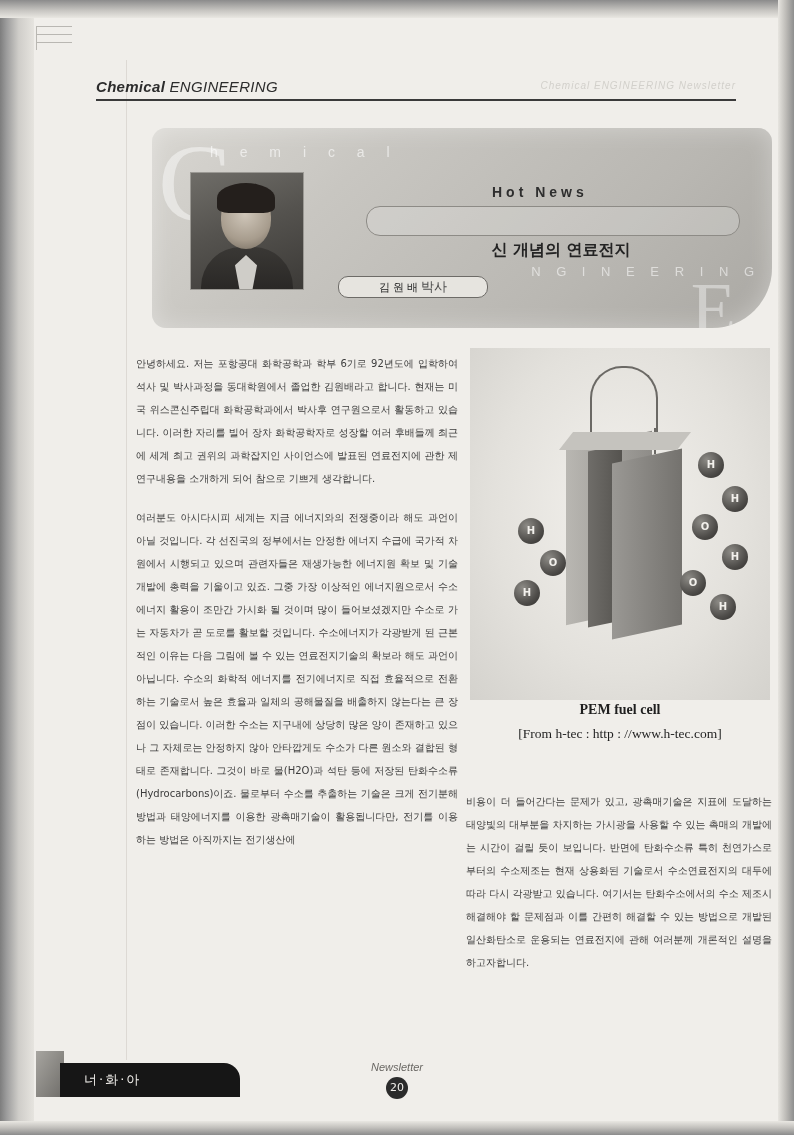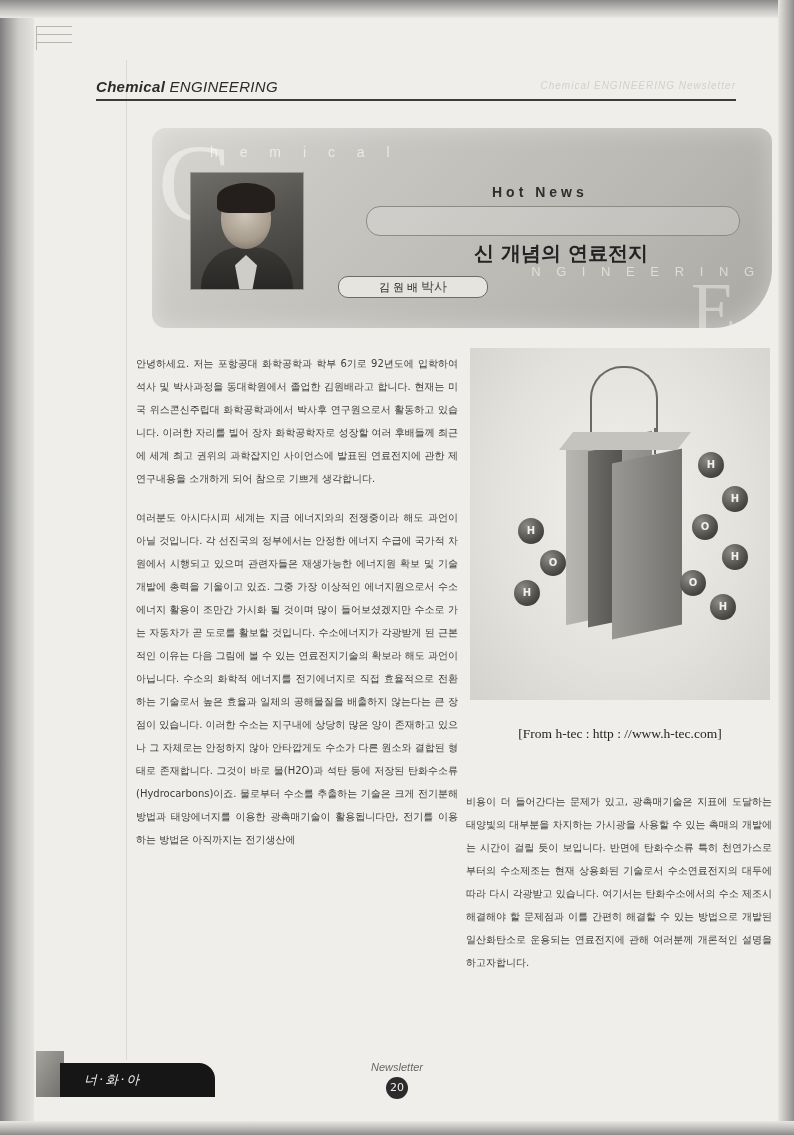--- a/index.html
+++ b/index.html
@@ -192,21 +192,21 @@
     font-size: 20px;
     font-weight: bold;
     color: #232323;
   }
   .headline2 {
     position: absolute;
     left: 236px; top: 112px;
     width: 346px;
     text-align: center;
     font-family: "DejaVu Sans", sans-serif;
-    font-size: 20px;
+    font-size: 16px;
     font-weight: bold;
     color: #232323;
   }
   .byline-pill {
     position: absolute;
     left: 186px; top: 148px;
     width: 148px; height: 20px;
     border: 1px solid #6d6b67;
     border-radius: 10px;
     background: #e6e4df;
@@ -328,24 +328,23 @@
     text-align: center;
     font-size: 13.5px;
     color: #1f1f1f;
     font-family: "Liberation Serif", serif;
   }
 
   
   .footer-bar {
     position: absolute;
     left: 60px; bottom: 38px;
-    width: 155px; height: 34px;
+    width: 180px; height: 34px;
     background: #161616;
     border-radius: 0 16px 0 0;
-    font-style: italic;
   }
   .footer-bar span {
     position: absolute;
     left: 24px; top: 8px;
     color: #f2f0ec;
     font-size: 13px;
     letter-spacing: 2px;
     font-family: "DejaVu Sans", sans-serif;
   }
   .footer-wedge {
@@ -450,20 +449,21 @@
       <div class="mol" style="left:228px; top:104px;">H</div>
       <div class="mol" style="left:252px; top:138px;">H</div>
       <div class="mol" style="left:222px; top:166px;">O</div>
       <div class="mol" style="left:252px; top:196px;">H</div>
       <div class="mol" style="left:210px; top:222px;">O</div>
       <div class="mol" style="left:240px; top:246px;">H</div>
       <div class="mol" style="left:48px;  top:170px;">H</div>
       <div class="mol" style="left:70px;  top:202px;">O</div>
       <div class="mol" style="left:44px;  top:232px;">H</div>
     </div>
+    <div class="fig-cap1">PEM fuel cell</div>
     <div class="fig-cap2">[From h-tec : http : //www.h-tec.com]</div>
   </div>
 
   <div class="col col-right-lower">
     <p>비용이 더 들어간다는 문제가 있고, 광촉매기술은 지표에 도달하는 태양빛의 대부분을 차지하는 가시광을 사용할 수 있는 촉매의 개발에는 시간이 걸릴 듯이 보입니다. 반면에 탄화수소류 특히 천연가스로부터의 수소제조는 현재 상용화된 기술로서 수소연료전지의 대두에 따라 다시 각광받고 있습니다. 여기서는 탄화수소에서의 수소 제조시 해결해야 할 문제점과 이를 간편히 해결할 수 있는 방법으로 개발된 일산화탄소로 운용되는 연료전지에 관해 여러분께 개론적인 설명을 하고자합니다.</p>
   </div>
 
   <div class="footer-news">Newsletter</div>
   <div class="footer-wedge"></div>
   <div class="footer-bar">

